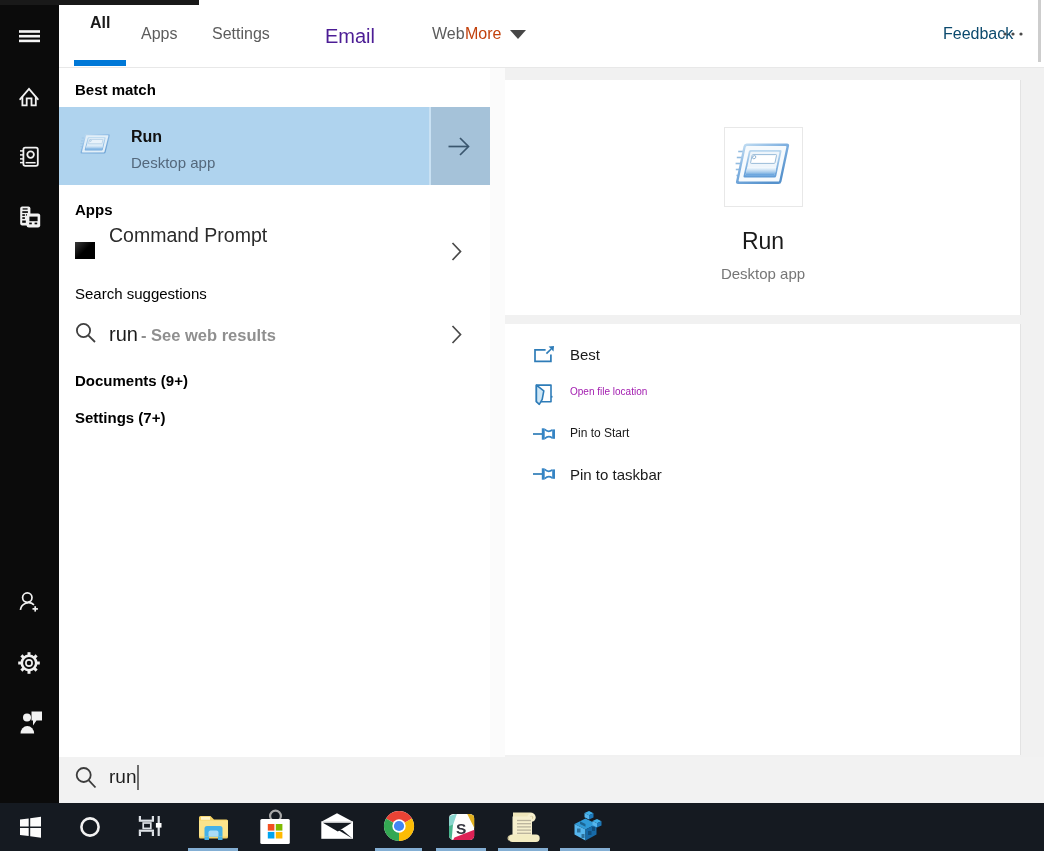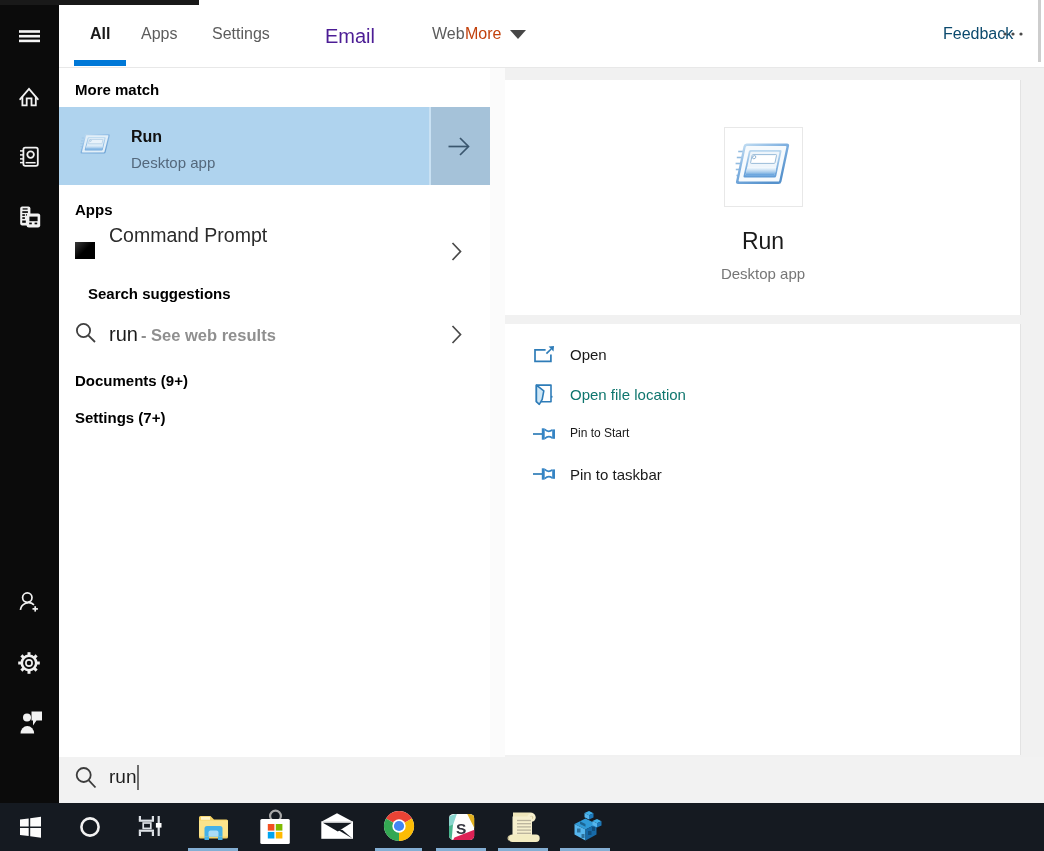--- a/index.html
+++ b/index.html
@@ -7,38 +7,38 @@
     font-family:"Liberation Sans", sans-serif; }
   .abs { position:absolute; }
   body { position:relative; }
 </style>
 </head>
 <body>
 
 <div class="abs" style="left:0;top:0;width:199px;height:5px;background:#191919;z-index:50;"></div>
 
 <div class="abs" style="left:59px;top:0;width:985px;height:68px;background:#fff;border-bottom:1px solid #e8e8e8;"></div>
-<div class="abs" style="left:90px;top:25px;font-size:16px;font-weight:bold;color:#1a1a1a;">All</div>
+<div class="abs" style="left:90px;top:14px;font-size:16px;font-weight:bold;color:#1a1a1a;">All</div>
 <div class="abs" style="left:141px;top:25px;font-size:16px;color:#5c5c5c;">Apps</div>
 <div class="abs" style="left:212px;top:25px;font-size:16px;color:#5c5c5c;">Settings</div>
 <div class="abs" style="left:325px;top:25px;font-size:20px;color:#4c1d95;">Email</div>
 <div class="abs" style="left:399px;top:25px;font-size:16px;color:#5c5c5c;margin-left:33px;">Web</div>
 <div class="abs" style="left:465px;top:25px;font-size:16px;color:#c2410c;">More</div>
 <div class="abs" style="left:510px;top:30px;width:0;height:0;border-left:8.5px solid transparent;border-right:8.5px solid transparent;border-top:9px solid #474747;"></div>
 <div class="abs" style="left:74px;top:60px;width:52px;height:6px;background:#0078d7;"></div>
 <div class="abs" style="left:902px;top:25px;font-size:16px;color:#0c4a6e;margin-left:41px;">Feedback</div>
 <svg class="abs" style="left:1001px;top:30px;" width="26" height="8">
   <circle cx="4" cy="4" r="1.6" fill="#4a4a4a"></circle>
     <circle cx="12" cy="4" r="1.6" fill="#4a4a4a"></circle>
     <circle cx="20" cy="4" r="1.6" fill="#4a4a4a"></circle>
 </svg>
 
 <div class="abs" style="left:1038px;top:0;width:3px;height:62px;background:#cdcdcd;"></div>
 
-<div class="abs" style="left:75px;top:81px;font-size:15px;font-weight:bold;color:#000;">More match</div>
+<div class="abs" style="left:75px;top:81px;font-size:15px;font-weight:bold;color:#000;">Best match</div>
 
 <div class="abs" style="left:59px;top:107px;width:370px;height:78px;background:#afd3ee;"></div>
 <div class="abs" style="left:429px;top:107px;width:2px;height:78px;background:#c9e1f3;"></div>
 <div class="abs" style="left:431px;top:107px;width:59px;height:78px;background:#a5c2d9;"></div>
 <div class="abs" style="left:131px;top:128px;font-size:16px;font-weight:bold;color:#101010;">Run</div>
 <div class="abs" style="left:131px;top:154px;font-size:15px;color:#54687c;">Desktop app</div>
 
 <svg class="abs" style="left:448px;top:136px;" width="22" height="21" viewBox="0 0 22 21">
   <g fill="none" stroke="#3a566e" stroke-width="1.7">
     <line x1="0.5" y1="10.5" x2="20" y2="10.5"></line>
@@ -51,21 +51,21 @@
 </svg>
 
 <div class="abs" style="left:75px;top:201px;font-size:15px;font-weight:bold;color:#000;">Apps</div>
 
 <div class="abs" style="left:75px;top:242px;width:20px;height:17px;background:linear-gradient(135deg,#3a3a3a 0%,#000 50%);"></div>
 <div class="abs" style="left:109px;top:224px;font-size:19.5px;color:#2b2b2b;">Command Prompt</div>
 <svg class="abs" style="left:451px;top:242px;" width="11" height="19" viewBox="0 0 11 19">
   <polyline points="1.5,1 9.5,9.5 1.5,18" fill="none" stroke="#4a4a4a" stroke-width="1.7"></polyline>
 </svg>
 
-<div class="abs" style="left:88px;top:285px;font-size:15px;font-weight:bold;color:#000;">Search suggestions</div>
+<div class="abs" style="left:75px;top:285px;font-size:15px;font-weight:normal;color:#000;">Search suggestions</div>
 
 <svg class="abs" style="left:75px;top:322px;" width="22" height="22" viewBox="0 0 22 22">
   <circle cx="8.5" cy="8.5" r="6.6" fill="none" stroke="#3f3f3f" stroke-width="1.8"></circle>
   <line x1="13.3" y1="13.3" x2="20" y2="20" stroke="#3f3f3f" stroke-width="1.8"></line>
 </svg>
 <div class="abs" style="left:109px;top:323px;font-size:20px;color:#1b1b1b;">run</div>
 <div class="abs" style="left:141px;top:326px;font-size:16.5px;color:#8f8f8f;font-weight:bold;">- See web results</div>
 <svg class="abs" style="left:451px;top:325px;" width="11" height="19" viewBox="0 0 11 19">
   <polyline points="1.5,1 9.5,9.5 1.5,18" fill="none" stroke="#4a4a4a" stroke-width="1.7"></polyline>
 </svg>
@@ -138,22 +138,22 @@
   <rect x="9.8" y="3.3" width="2.9" height="11.4" fill="#3584c4"></rect>
   <rect x="20.2" y="4.4" width="2.8" height="9.4" fill="#3584c4"></rect>
   <path d="M12.7,4.4 C15.2,6.8 17.8,6.7 20.3,5 M12.7,13.6 C15.2,11.2 17.8,11.3 20.3,13" fill="none" stroke="#3584c4" stroke-width="1.7"></path>
 </svg>
 <svg class="abs" style="left:532px;top:465px;" width="24" height="18" viewBox="0 0 24 18">
   <line x1="1" y1="9" x2="10.5" y2="9" stroke="#2e7cb8" stroke-width="1.7"></line>
   <rect x="9.8" y="3.3" width="2.9" height="11.4" fill="#3584c4"></rect>
   <rect x="20.2" y="4.4" width="2.8" height="9.4" fill="#3584c4"></rect>
   <path d="M12.7,4.4 C15.2,6.8 17.8,6.7 20.3,5 M12.7,13.6 C15.2,11.2 17.8,11.3 20.3,13" fill="none" stroke="#3584c4" stroke-width="1.7"></path>
 </svg>
-<div class="abs" style="left:570px;top:346px;font-size:15px;color:#1a1a1a;">Open</div>
-<div class="abs" style="left:570px;top:386px;font-size:15px;color:#0f766e;">Open file location</div>
+<div class="abs" style="left:570px;top:346px;font-size:15px;color:#1a1a1a;">Best</div>
+<div class="abs" style="left:570px;top:386px;font-size:10px;color:#a21caf;">Open file location</div>
 <div class="abs" style="left:570px;top:426px;font-size:12px;color:#1a1a1a;">Pin to Start</div>
 <div class="abs" style="left:570px;top:466px;font-size:15px;color:#1a1a1a;text-align:center;">Pin to taskbar</div>
 
 <div class="abs" style="left:59px;top:757px;width:985px;height:46px;background:#f2f2f2;"></div>
 <svg class="abs" style="left:75px;top:766px;" width="23" height="24" viewBox="0 0 23 24">
   <circle cx="8.7" cy="9" r="7" fill="none" stroke="#3c3c3c" stroke-width="1.8"></circle>
   <line x1="13.8" y1="14.3" x2="20.5" y2="21.5" stroke="#3c3c3c" stroke-width="1.8"></line>
 </svg>
 <div class="abs" style="left:109px;top:766px;font-size:19px;color:#1f1f1f;">run</div>
 <div class="abs" style="left:137px;top:765px;width:2px;height:25px;background:#6e6e6e;"></div>

